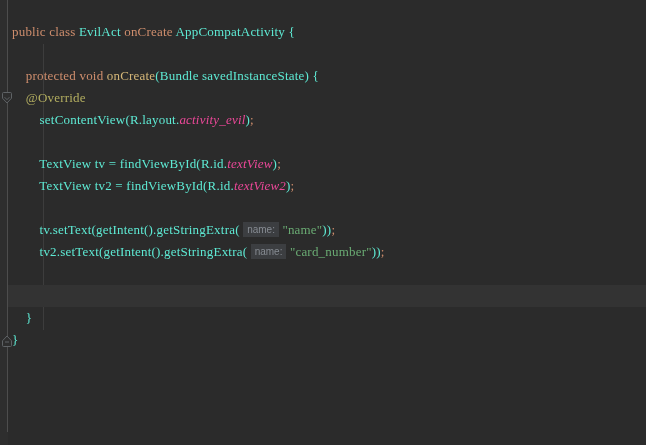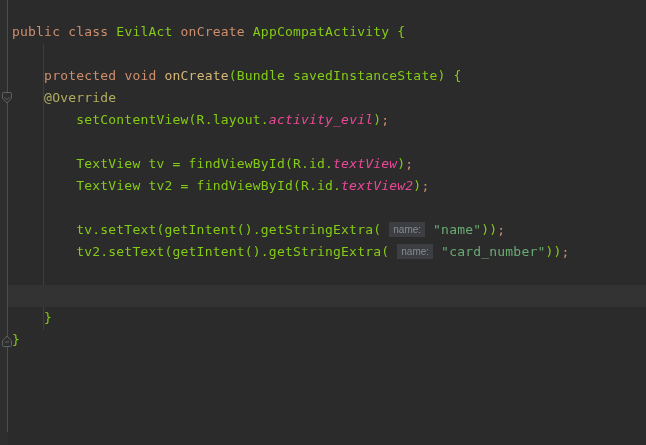--- a/index.html
+++ b/index.html
@@ -4,23 +4,23 @@
 <style>
   html,body{margin:0;padding:0;background:#1e1e1e;}
   .ide{position:relative;width:646px;height:445px;background:#2B2B2B;overflow:hidden;
        font-family:"DejaVu Sans Mono","Liberation Mono",monospace;font-size:13px;}
   .gutter{position:absolute;left:0;top:0;width:8px;height:445px;background:#2E2E2E;}
   .gutter-border{position:absolute;left:7px;top:0;width:1px;height:432px;background:#4D4D4D;}
   .indent-guide{position:absolute;left:43px;top:44px;width:1px;height:286px;background:#3D3D3D;}
   .code-area{position:absolute;left:8px;top:21px;right:0;}
   .code-line{height:22px;line-height:22px;white-space:pre;padding-left:4px;letter-spacing:0.2px;}
   .code-line.current{background:#333333;}
-  .tok{color:#BCBEC4;}
+  .tok{color:#BCBEC4;font-family:Liberation Serif, serif;}
   .tok.kw{color:#CF8E6D;}
-  .tok.pl{color:#84cc16;}
+  .tok.pl{color:#5eead4;}
   .tok.an{color:#B3AE60;}
   .tok.md{color:#D5B778;}
   .tok.fd{color:#ec4899;font-style:italic;}
   .tok.st{color:#6AAB73;}
   .tok.sc{color:#CF8E6D;}
   .hint-badge{display:inline-block;background:#3C3E41;color:#868B92;border-radius:0;
       font-family:"Liberation Sans","DejaVu Sans",sans-serif;font-size:10px;line-height:13px;
       padding:1px 4px;vertical-align:1px;letter-spacing:0;}
   .fold-marker{position:absolute;left:1px;width:12px;height:15px;}
   .fold-marker svg{display:block;}

